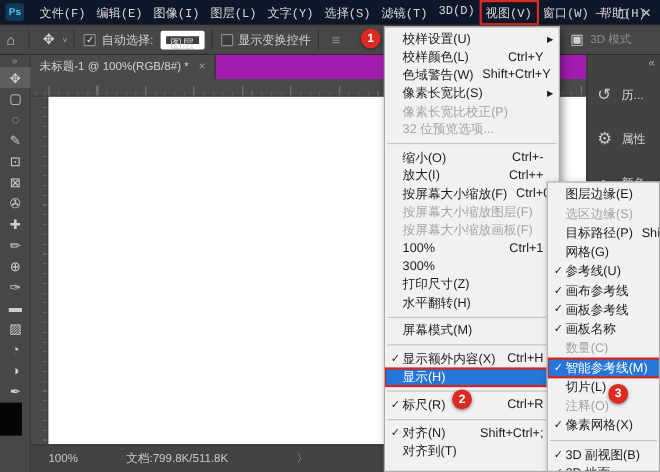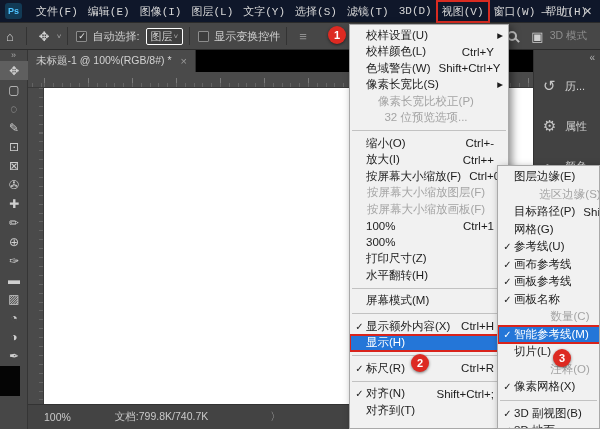--- a/index.html
+++ b/index.html
@@ -17,33 +17,33 @@
   .mbi.redbox{outline:2px solid #d92b21;outline-offset:-1px;}
   .winctl{position:absolute;right:2px;top:0;height:23px;display:flex;align-items:center;}
   .winctl span{width:21px;text-align:center;font-size:11px;color:#cfcfcf;cursor:default;}
   
   .optionsbar{position:absolute;left:0;top:23px;width:600px;height:27px;background:#474747;border-bottom:1px solid #2b2b2b;display:flex;align-items:center;font-size:11px;color:#cfcfcf;}
   .ob-sep{width:1px;height:18px;background:#333;margin:0 6px;}
   .ob-ic{font-size:13px;color:#d0d0d0;padding:0 6px;}
   .chev{font-size:8px;color:#a8a8a8;margin-left:1px;}
   .cbx{width:11px;height:11px;border:1px solid #8c8c8c;border-radius:1px;margin:0 5px 0 2px;display:inline-flex;align-items:center;justify-content:center;font-size:9px;color:#e8e8e8;background:#3c3c3c;}
   .cbx.checked::after{content:"✓";}
-  .drop{height:17px;background:#3e3e3e;border:1px solid #ffffff;border-radius:2px;display:flex;align-items:center;padding:0 4px;margin-left:6px;font-size:11px;}
+  .drop{height:17px;background:#3e3e3e;border:5px solid #ffffff;border-radius:2px;display:flex;align-items:center;padding:0 4px;margin-left:6px;font-size:11px;flex-direction:column;}
   .dim{color:#8f8f8f;}
   .ob-right{margin-left:auto;display:flex;align-items:center;margin-right:6px;}
   .mag{width:10px;height:10px;border:2px solid #c4c4c4;border-radius:50%;position:relative;margin:0 8px;}
   .mag::after{content:"";position:absolute;width:6px;height:2px;background:#c4c4c4;transform:rotate(45deg);right:-5px;bottom:-2px;}
   
   .toolbar{position:absolute;left:0;top:50px;width:28px;height:379px;background:#474747;border-right:1px solid #353535;}
   .tb-collapse{display:block;text-align:center;font-size:9px;color:#a7a7a7;height:11px;}
   .tool{width:28px;height:19px;display:flex;align-items:center;justify-content:center;font-size:12px;color:#cfcfcf;}
   .tool.active{background:#5f5f5f;}
   .fgswatch{position:absolute;left:0;top:316px;width:20px;height:30px;background:#050505;}
   
-  .tabbar{position:absolute;left:28px;top:50px;width:505px;height:22px;background:#000000;display:flex;align-items:flex-end;}
+  .tabbar{position:absolute;left:28px;top:50px;width:505px;height:22px;background:#a21caf;display:flex;align-items:flex-end;}
   .doctab{height:22px;background:#4a4a4a;display:flex;align-items:center;padding:0 8px;font-size:10.5px;color:#d2d2d2;border-right:1px solid #2e2e2e;white-space:nowrap;}
   .doctab .closex{margin-left:9px;color:#9a9a9a;font-size:11px;}
   
   .corner{position:absolute;left:28px;top:72px;width:16px;height:16px;background:#4a4a4a;border-right:1px solid #3a3a3a;border-bottom:1px solid #3a3a3a;}
   .rtop{position:absolute;left:28px;top:72px;width:505px;height:16px;background:#4a4a4a;border-bottom:1px solid #3a3a3a;
     background-image:repeating-linear-gradient(90deg,#636363 0 1px,transparent 1px 8.8px),repeating-linear-gradient(90deg,#7a7a7a 0 1px,transparent 1px 44px);
     background-size:100% 4px,100% 9px;background-position:16px bottom,16px bottom;background-repeat:repeat-x;}
   .rtop span{position:absolute;top:2px;font-size:8.5px;color:#9d9d9d;}
   .rleft{position:absolute;left:28px;top:88px;width:16px;height:320px;background:#4a4a4a;border-right:1px solid #3a3a3a;
     background-image:repeating-linear-gradient(180deg,#636363 0 1px,transparent 1px 8.9px);
@@ -68,21 +68,21 @@
   
   .menu{position:absolute;background:#f1f1f1;border:1px solid #a9a9a9;box-shadow:3px 3px 8px rgba(0,0,0,.45);z-index:10;padding-top:2px;color:#1c1c1c;}
   .menu.main{left:349px;top:24px;width:160px;height:405px;overflow:hidden;}
   .menu.sub{left:497px;top:165px;width:103px;height:264px;overflow:hidden;z-index:11;}
   .mrow{display:flex;align-items:center;height:16.5px;padding:0 5px 0 3px;font-size:11.5px;white-space:nowrap;}
   .menu.sub .mrow{height:17.5px;min-width:150px;}
   .mrow .chk{width:13px;font-size:10px;text-align:center;flex:none;}
   .mrow .lbl{flex:1;}
   .mrow .sc{margin-left:8px;}
   .mrow .arr{width:9px;text-align:right;font-size:7.5px;flex:none;}
-  .mrow.disabled{color:#a4a4a4;text-align:center;}
+  .mrow.disabled{color:#a4a4a4;}
   .mrow.highlighted{background:#2476d8;color:#fff;}
   .mrow.redbox{outline:2px solid #d9231b;outline-offset:-1px;}
   .msep{height:1px;background:#c2c2c2;margin:4px 2px;}
   
   .badge{position:absolute;width:18px;height:18px;border-radius:50%;background:#dd2a22;color:#fff;font-size:11px;font-weight:bold;display:flex;align-items:center;justify-content:center;z-index:30;box-shadow:0 1px 3px rgba(0,0,0,.5);}
   .badge.b1{left:328px;top:26px;}
   .badge.b2{left:411px;top:354px;}
   .badge.b3{left:553px;top:349px;}
 </style>
 </head>
@@ -127,21 +127,21 @@
     </span>
     <span class="ob-sep"></span>
     <span class="cbx"></span>
     <span>显示变换控件</span>
     <span class="ob-sep"></span>
     <span class="ob-ic dim">≡</span>
     <div class="ob-right">
       <span class="ob-sep"></span>
       <span class="mag"></span>
       <span class="ob-ic">▣</span>
-      <span class="dim" style="font-size:10.5px;margin-right:7px;">3D 模式</span>
+      <span class="dim" style="font-size:10.5px;margin-right:20px;">3D 模式</span>
     </div>
   </div>
 
   <div class="toolbar">
     <span class="tb-collapse">»</span>
     <div>
 
     <div class="tool active">
           <span>✥</span>
         </div>
@@ -226,21 +226,21 @@
       <span style="top: 182.4px;"></span>
       <span style="top: 227px;"></span>
       <span style="top: 271.6px;"></span>
       <span style="top: 316.2px;"></span>
     </div>
 
   <div class="canvas"></div>
 
   <div class="statusbar">
     <span class="zoomv">100%</span>
-    <span class="docinfo">文档:799.8K/740.7K</span>
+    <span class="docinfo">文档:799.8K/511.8K</span>
     <span class="sb-chev">〉</span>
   </div>
 
   <div class="dock">
     <span class="dock-collapse">«</span>
     <div class="dock-items">
 
     <div class="dock-item">
           <span class="dicon">↺</span>
           <span class="dlabel">历...</span>

